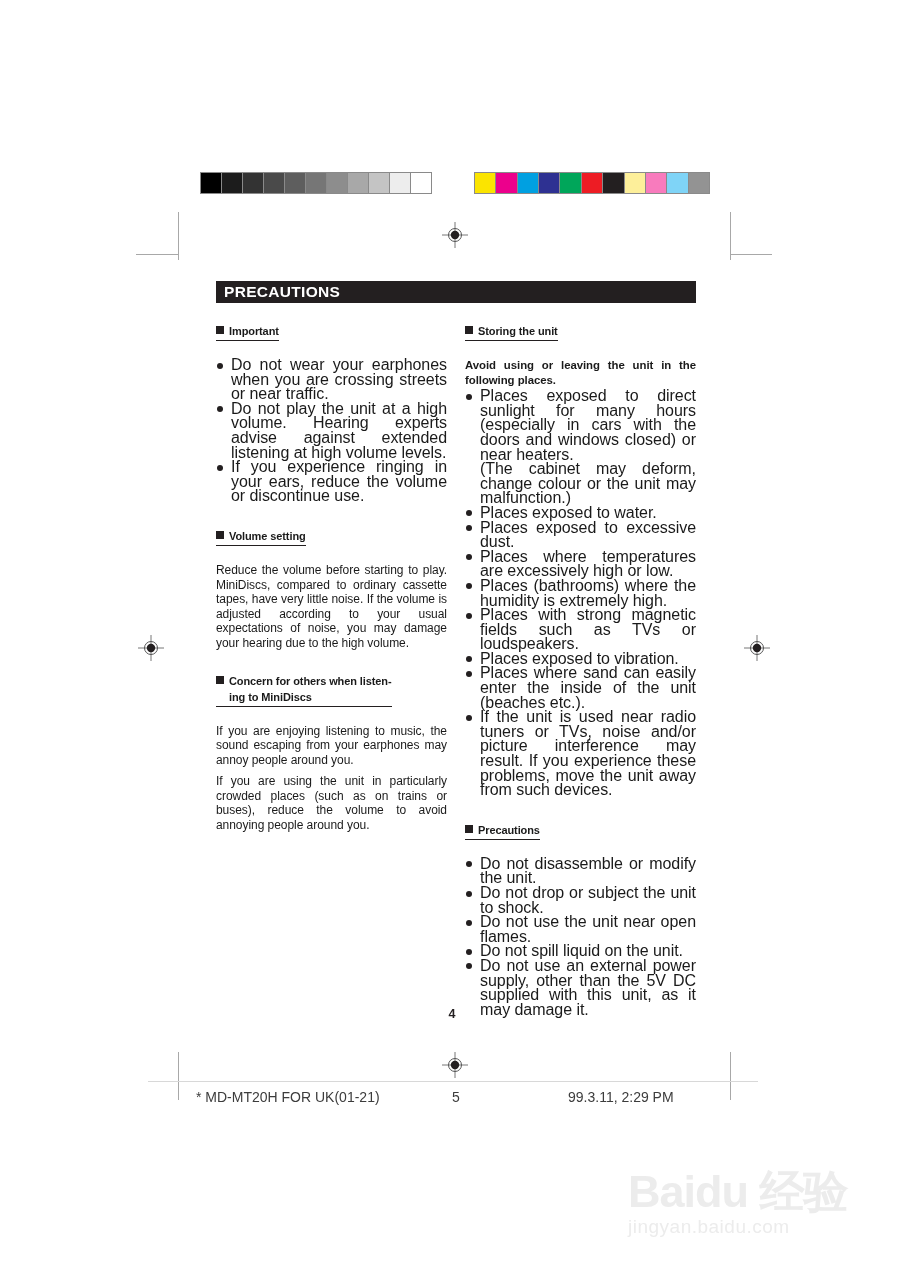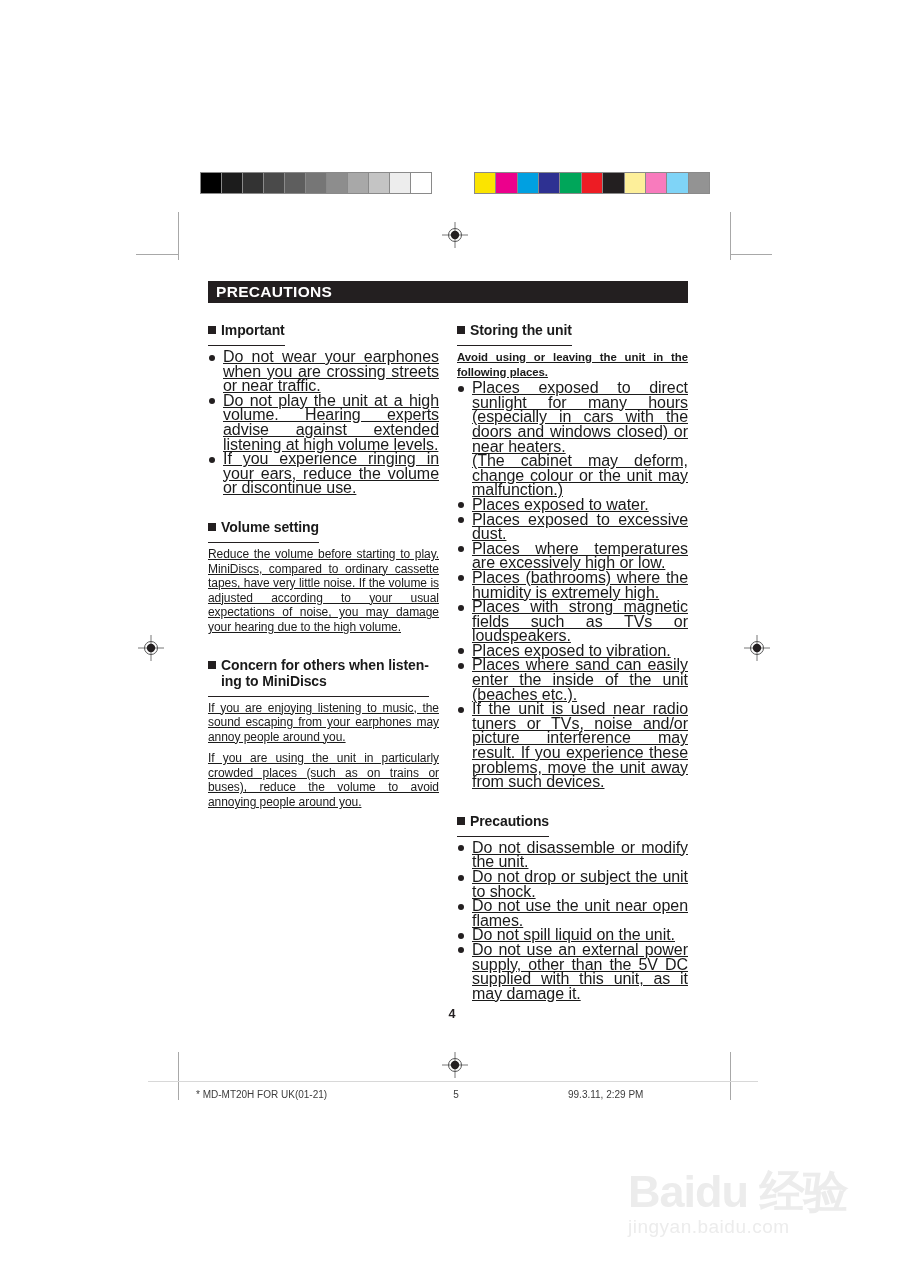--- a/index.html
+++ b/index.html
@@ -41,24 +41,23 @@
   }
   .regmark {
     position: absolute;
     width: 26px;
     height: 26px;
   }
 
   
   #content {
     position: absolute;
-    left: 208px;
+    left: 216px;
     top: 281px;
     width: 480px;
-    text-decoration: underline;
   }
 
   
   #section-banner {
     background: #231f20;
     color: #ffffff;
     font-size: 15.5px;
     font-weight: bold;
     letter-spacing: 0.3px;
     padding: 4px 0 5px 8px;
@@ -70,27 +69,27 @@
   
   #columns {
     display: flex;
     gap: 18px;
     margin-top: 18px;
   }
   .column { width: 231px; }
 
   
   .heading {
-    font-size: 14px;
+    font-size: 11px;
     font-weight: bold;
     line-height: 16px;
     border-bottom: 1.6px solid #231f20;
     display: inline-block;
-    padding-bottom: 7px;
-    margin-bottom: 4px;
+    padding-bottom: 1px;
+    margin-bottom: 17px;
     letter-spacing: -0.1px;
   }
   .heading .sq {
     display: inline-block;
     width: 8px;
     height: 8px;
     background: #231f20;
     margin-right: 5px;
     vertical-align: 1px;
   }
@@ -164,21 +163,21 @@
     top: 1081px;
     width: 610px;
     height: 1px;
     background: #d8d8d8;
   }
   #footer {
     position: absolute;
     left: 196px;
     top: 1089px;
     width: 520px;
-    font-size: 10px;
+    font-size: 14px;
     color: #3c3c3c;
     display: flex;
     align-items: flex-start;
   }
   #footer .f-left { width: 200px; }
   #footer .f-mid { width: 120px; text-align: center; }
   #footer .f-right { flex: 1; text-align: left; padding-left: 52px; }
 
   
   #watermark {

